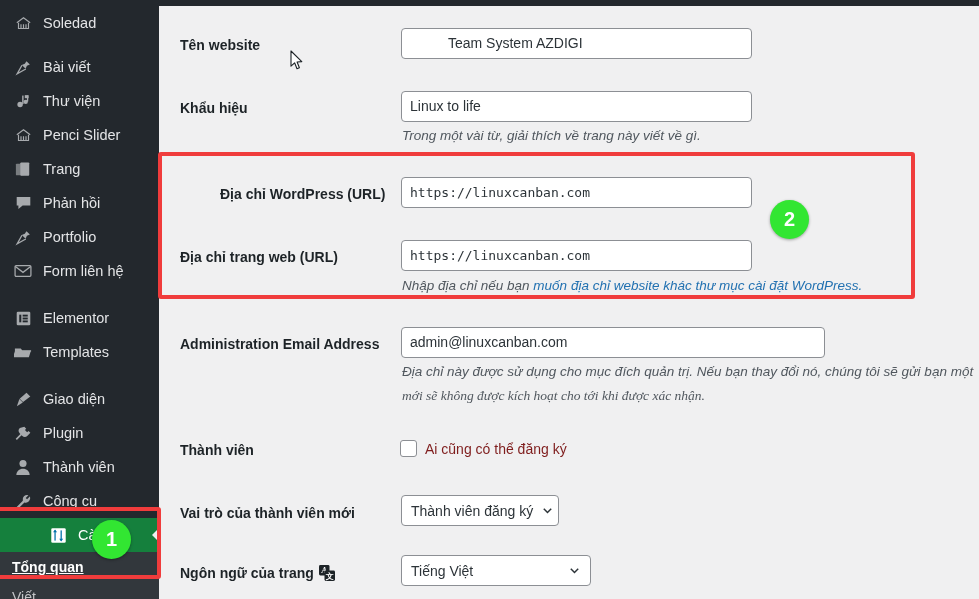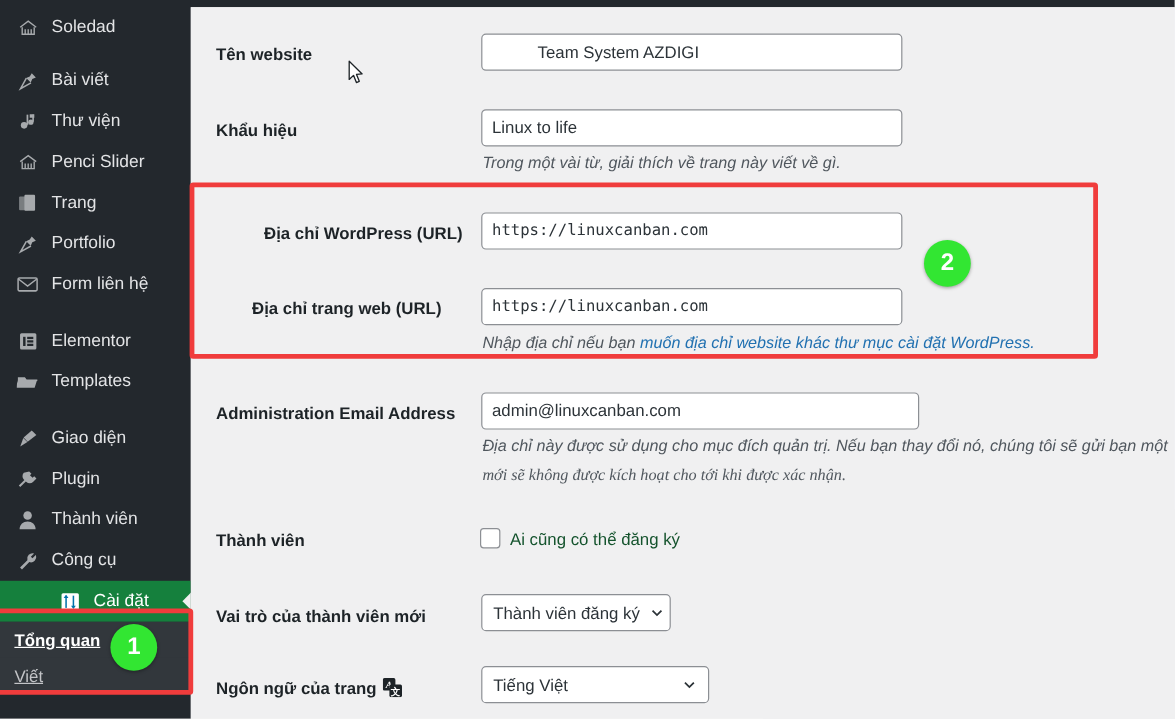--- a/index.html
+++ b/index.html
@@ -144,21 +144,21 @@
     margin-left: 8px;
     width: 13px; height: 13px;
     flex: 0 0 13px;
   }
   .cbrow {
     position: absolute;
     display: flex;
     align-items: center;
     gap: 8px;
     font-size: 14px;
-    color: #14532d;
+    color: #7f1d1d;
   }
   .cbox {
     width: 17px; height: 17px;
     border: 1px solid #8c8f94;
     border-radius: 3px;
     background: #fff;
   }
 
   
   .redbox {
@@ -248,20 +248,28 @@
     <div class="menu-item">
       <span class="mi-ico">
         <svg width="16" height="17" viewBox="0 0 18 19" fill="currentColor">
           <rect x="1" y="3" width="9" height="13" rx="1" opacity=".65"></rect>
           <rect x="6" y="1.5" width="10" height="15" rx="1"></rect>
         </svg>
       </span>
       <span>Trang</span>
     </div>
 
+    <div class="menu-item">
+      <span class="mi-ico">
+        <svg width="17" height="16" viewBox="0 0 20 18" fill="currentColor">
+          <path d="M2 2 h16 v10 h-9 l-5 4 v-4 h-2 z"></path>
+        </svg>
+      </span>
+      <span>Phản hồi</span>
+    </div>
 
     <div class="menu-item">
       <span class="mi-ico">
         <svg width="17" height="17" viewBox="0 0 20 20" fill="currentColor">
           <path d="M13.5 2.5 L17.5 6.5 L14 8 L12.5 11.5 L8 7 L11.5 5.5 Z"></path>
           <path d="M8.2 7.3 L2.5 17.5 L12.7 11.8" fill="none" stroke="currentColor" stroke-width="1.5"></path>
         </svg>
       </span>
       <span>Portfolio</span>
     </div>
@@ -371,28 +379,28 @@
     <div class="flabel" style="top:31px;">Tên website</div>
     <div class="ftext" style="top:22px; left:242px; width:351px;padding-left:46px;">Team System AZDIGI</div>
 
     <div class="flabel" style="top:94px;">Khẩu hiệu</div>
     <div class="ftext" style="top:85px; left:242px; width:351px;">Linux to life</div>
     <div class="fdesc" style="top:122px; left:243px;">Trong một vài từ, giải thích về trang này viết về gì.</div>
 
     <div class="flabel" style="top:180px;padding-left:40px;">Địa chỉ WordPress (URL)</div>
     <div class="ftext mono" style="top:171px; left:242px; width:351px;">https://linuxcanban.com</div>
 
-    <div class="flabel" style="top:243px;margin-left:30px;">Địa chỉ trang web (URL)</div>
+    <div class="flabel" style="top:243px;">Địa chỉ trang web (URL)</div>
     <div class="ftext mono" style="top:234px; left:242px; width:351px;">https://linuxcanban.com</div>
     <div class="fdesc" style="top:272px; left:243px;">
       <span>Nhập địa chỉ nếu bạn </span><a href="#">muốn địa chỉ website khác thư mục cài đặt WordPress.</a>
     </div>
 
     <div class="flabel" style="top:330px;">Administration Email Address</div>
-    <div class="ftext" style="top:321px; left:242px; width:365px;">admin@linuxcanban.com</div>
+    <div class="ftext" style="top:321px; left:242px; width:424px;">admin@linuxcanban.com</div>
     <div class="fdesc" style="top:358px; left:243px;">Địa chỉ này được sử dụng cho mục đích quản trị. Nếu bạn thay đổi nó, chúng tôi sẽ gửi bạn một</div>
     <div class="fdesc" style="top:382px; left:243px;font-family:Liberation Serif, serif;">mới sẽ không được kích hoạt cho tới khi được xác nhận.</div>
 
     <div class="flabel" style="top:436px;">Thành viên</div>
     <div class="cbrow" style="top:434px; left:241px;">
       <span class="cbox"></span>
       <span>Ai cũng có thể đăng ký</span>
     </div>
 
     <div class="flabel" style="top:499px;">Vai trò của thành viên mới</div>

